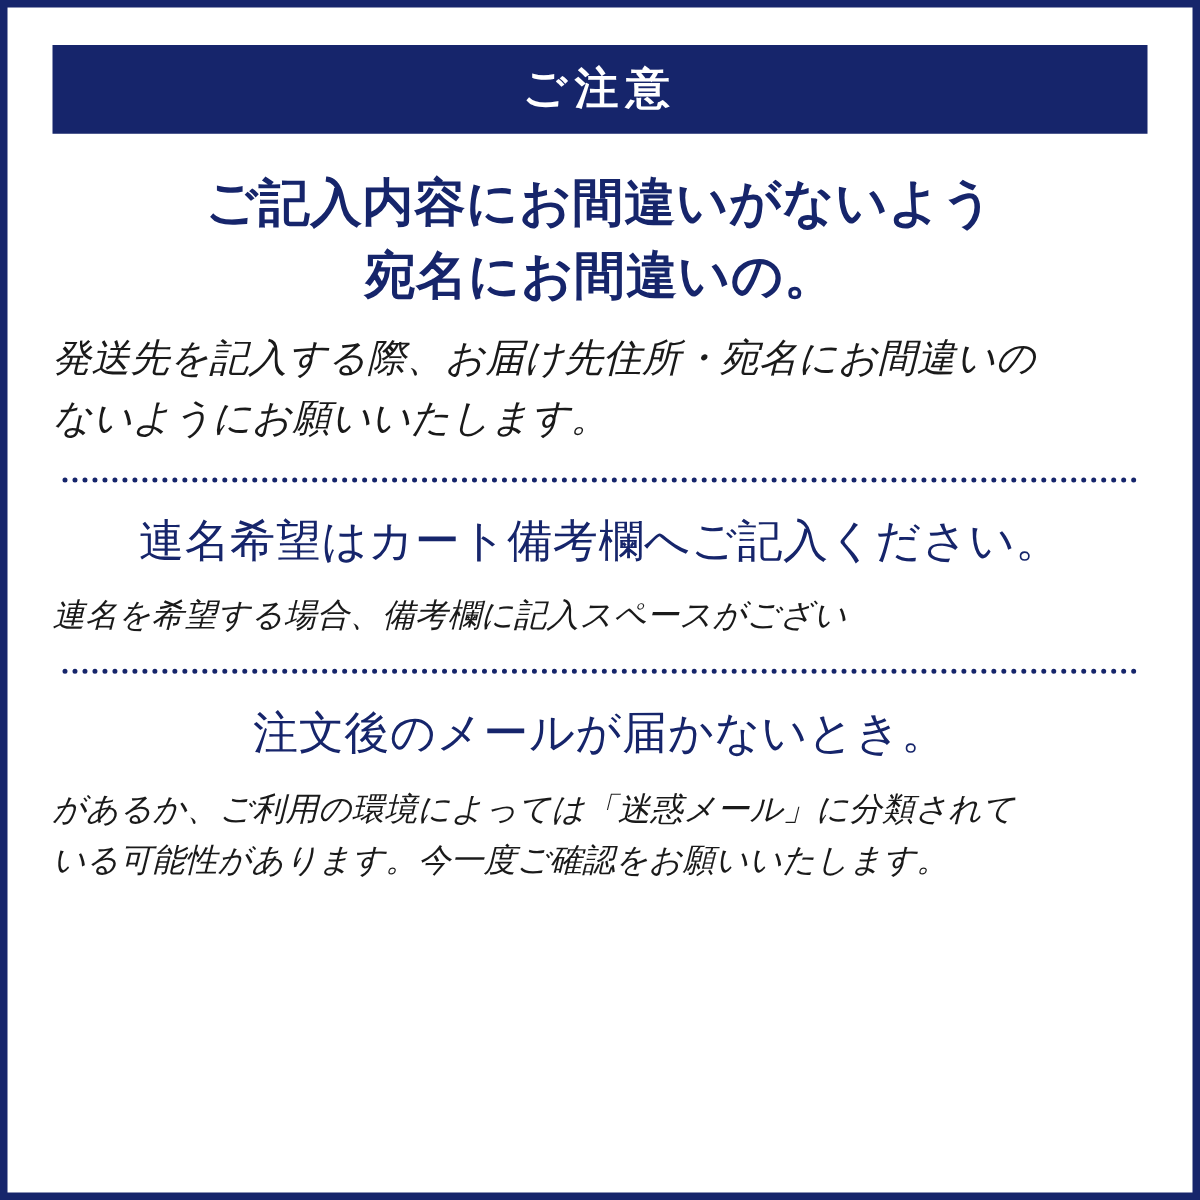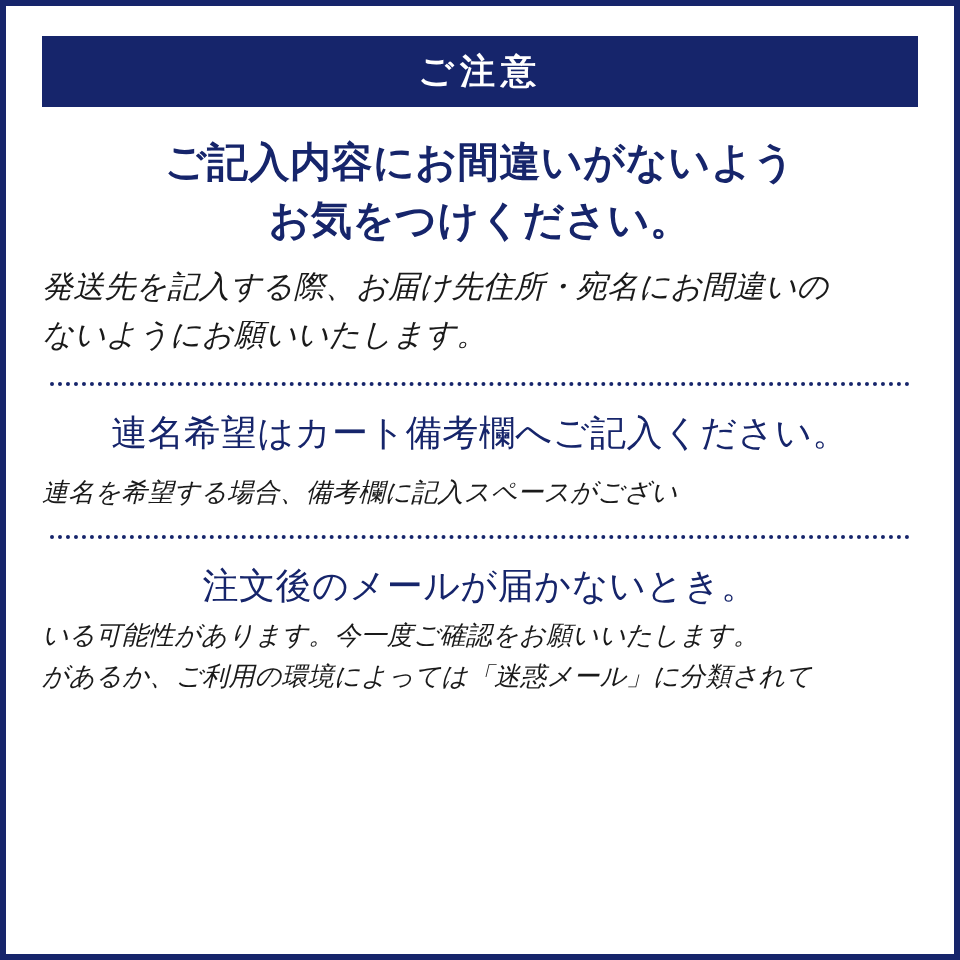--- a/index.html
+++ b/index.html
@@ -82,35 +82,35 @@
     margin: 0 0 16px 0;
   }
   .sec-2 .body-text,
   .sec-3 .body-text {
     font-size: 26px;
   }
   .sec-1 {
     margin-top: 4px;
   }
   .sec-3 .section-title {
-    margin-bottom: 6px;
+    margin-bottom: 18px;
   }
 </style>
 </head>
 <body>
 
 <div class="page">
   <div class="inner">
 
     <div class="banner">ご注意</div>
 
     <div class="section sec-1">
       <div class="headline">
         <span class="ln">ご記入内容にお間違いがないよう</span>
-        <span class="ln">お気をつけください。</span>
+        <span class="ln">宛名にお間違いの。</span>
       </div>
       <div class="body-text">
         <span class="ln">発送先を記入する際、お届け先住所・宛名にお間違いの</span>
         <span class="ln">ないようにお願いいたします。</span>
       </div>
     </div>
 
     <hr class="divider">
 
     <div class="section sec-2">
@@ -118,19 +118,19 @@
       <div class="body-text">
         <span class="ln">連名を希望する場合、備考欄に記入スペースがござい</span>
       </div>
     </div>
 
     <hr class="divider">
 
     <div class="section sec-3">
       <div class="section-title">注文後のメールが届かないとき。</div>
       <div class="body-text">
+        <span class="ln">があるか、ご利用の環境によっては「迷惑メール」に分類されて</span>
         <span class="ln">いる可能性があります。今一度ご確認をお願いいたします。</span>
-        <span class="ln">があるか、ご利用の環境によっては「迷惑メール」に分類されて</span>
       </div>
     </div>
 
   </div>
 </div>
 
 </body></html>

